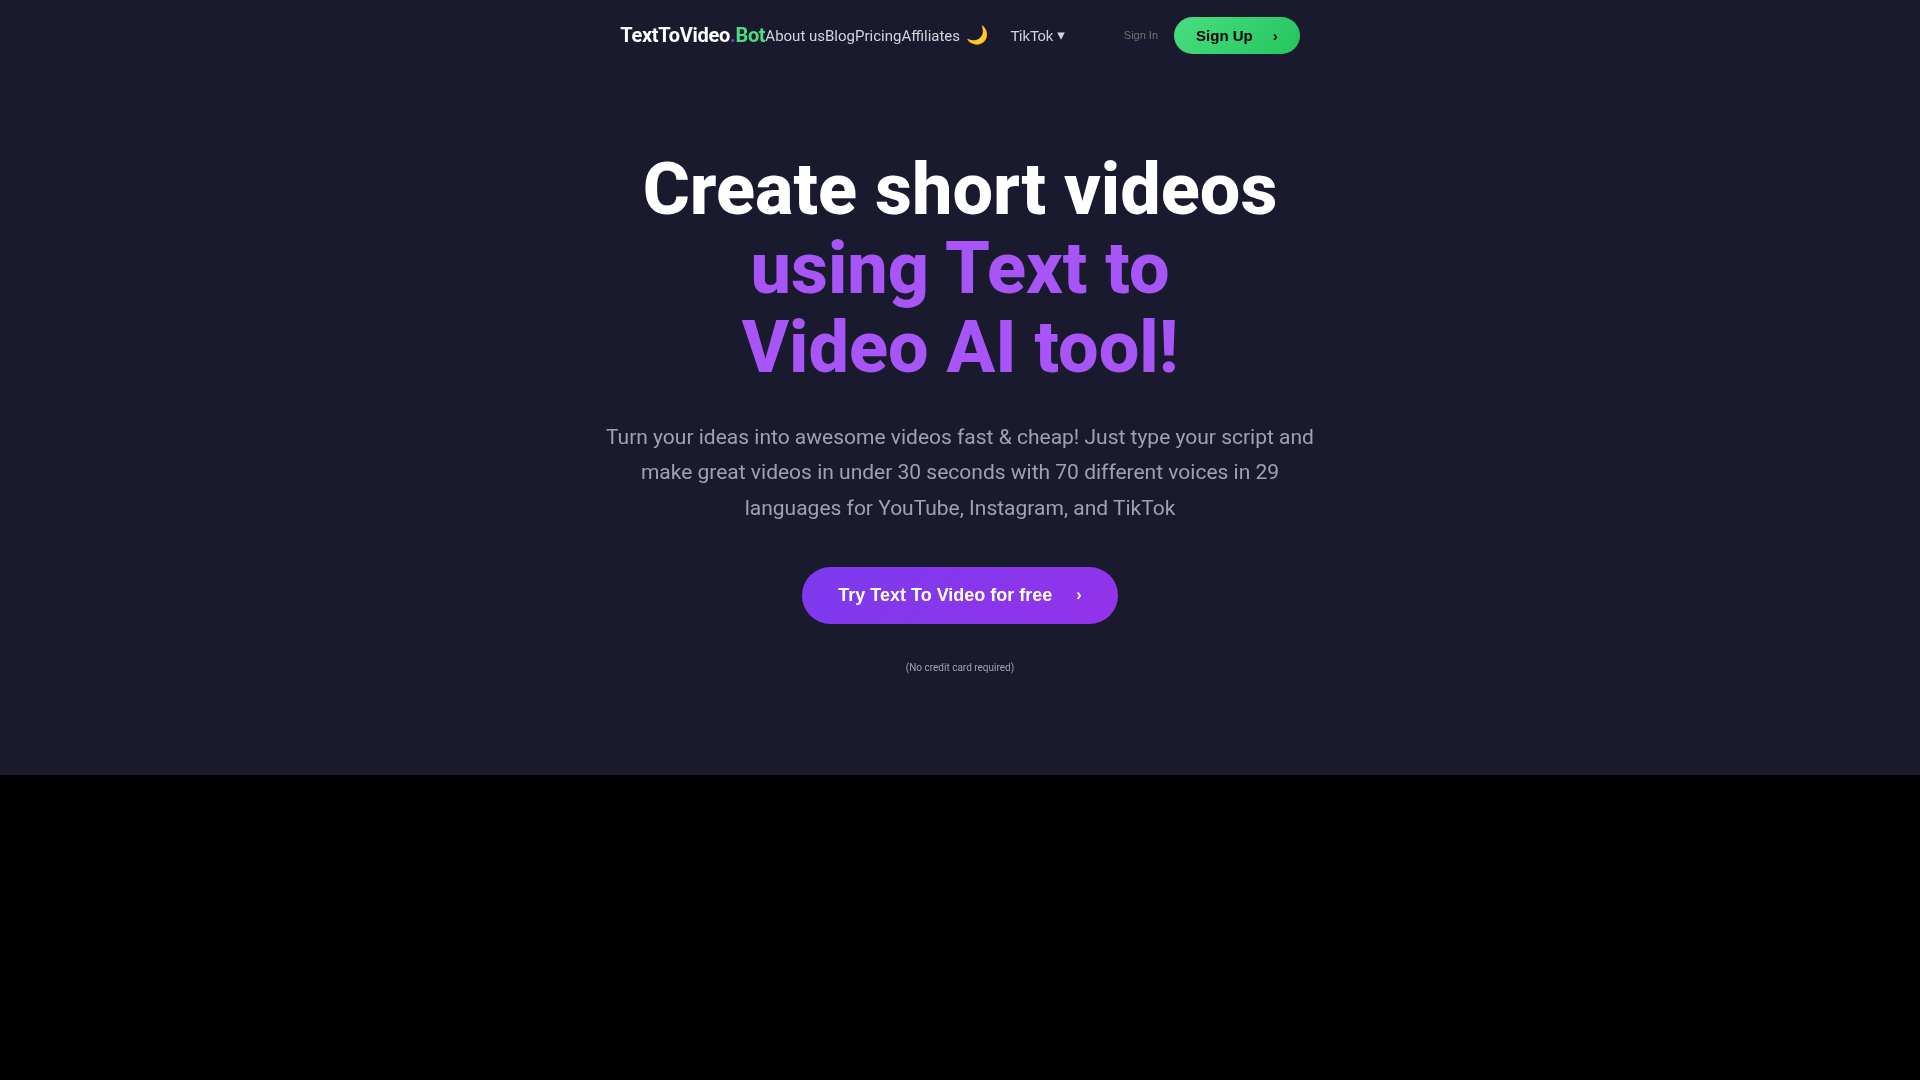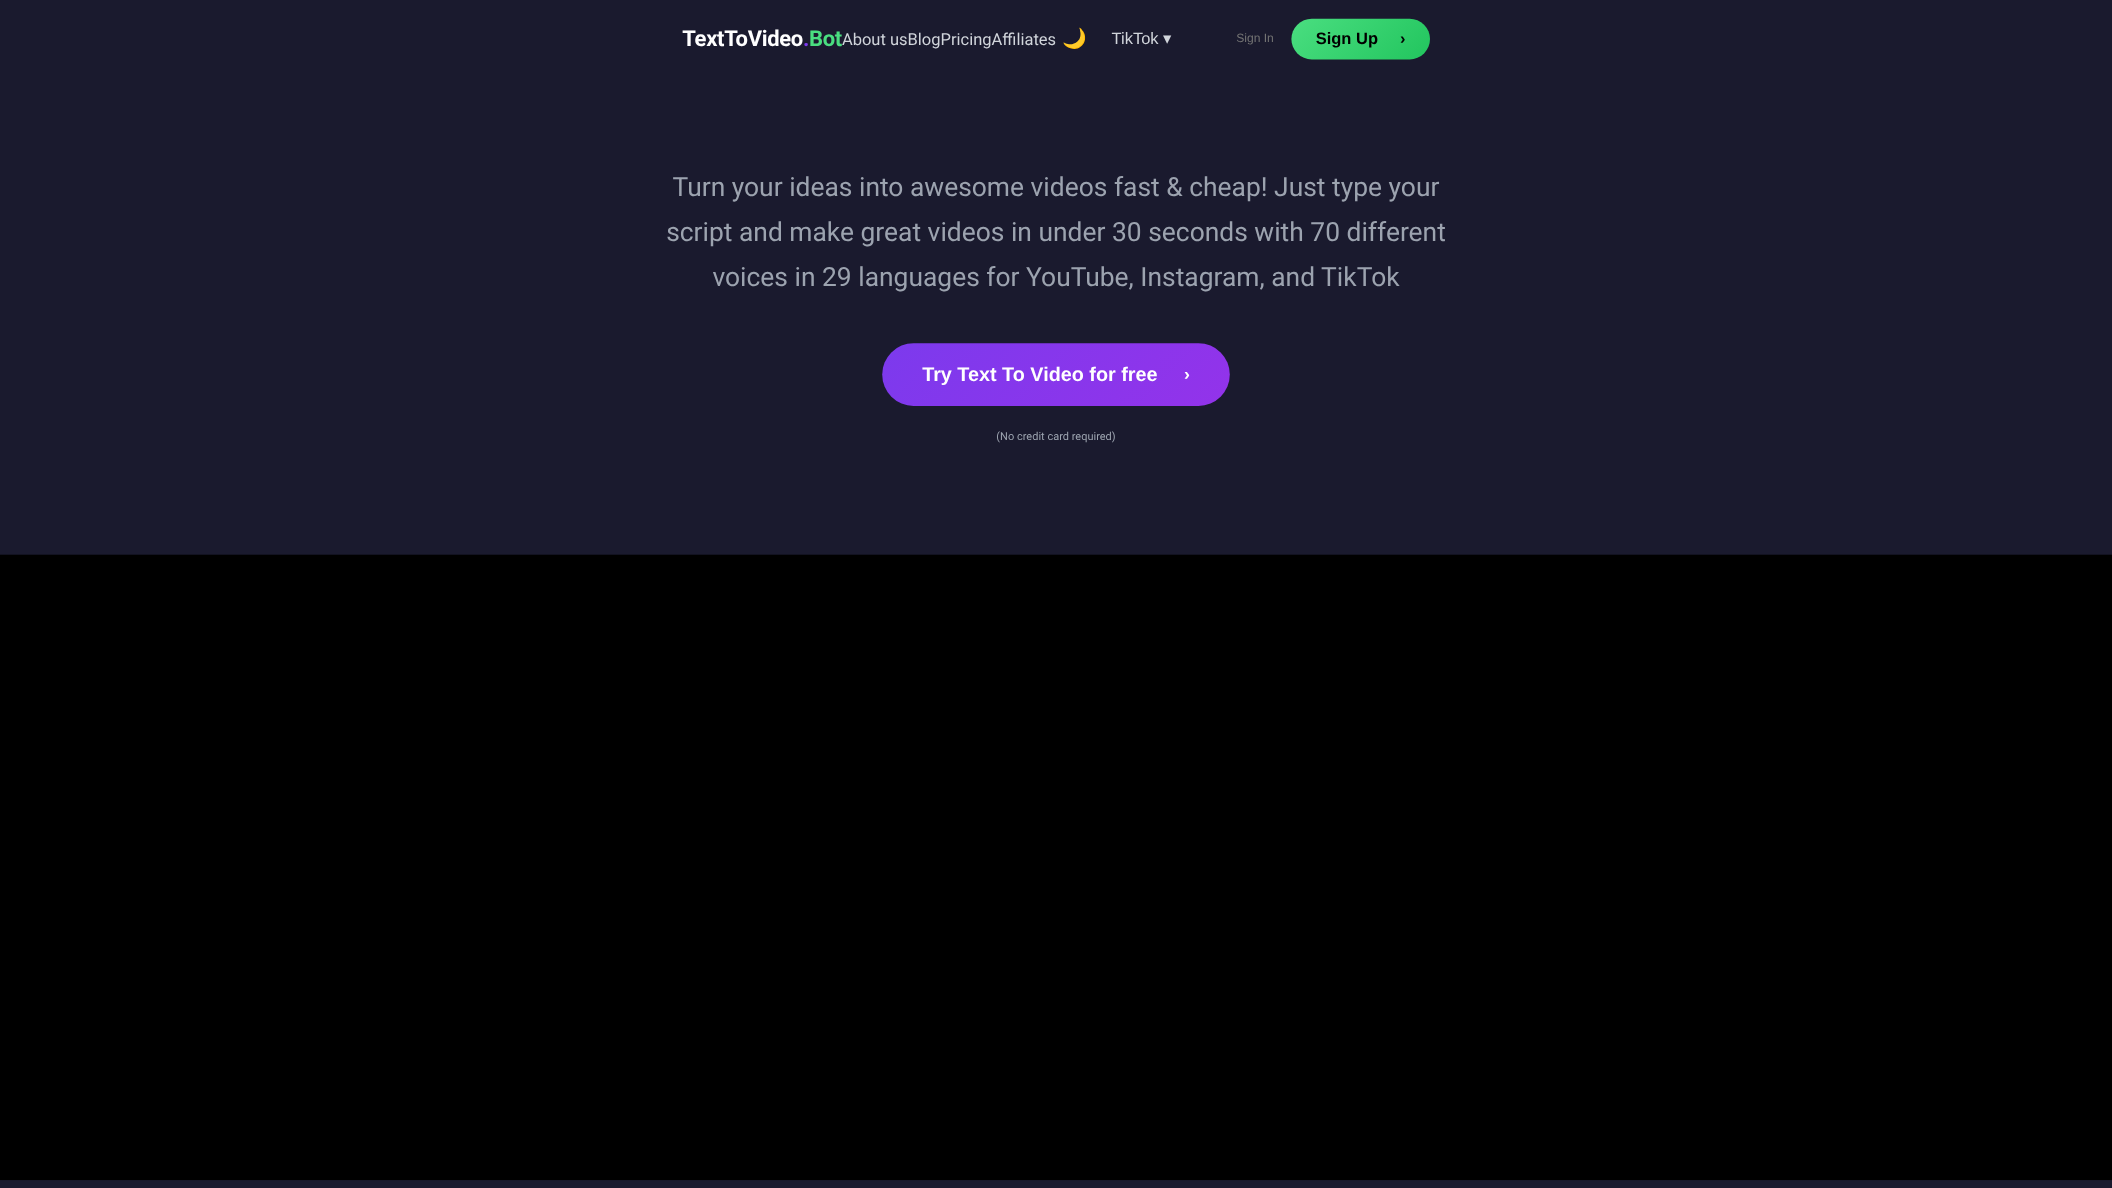--- a/index.html
+++ b/index.html
@@ -125,40 +125,40 @@
 
     .hero-title-white {
       color: #ffffff;
     }
 
     .hero-title-purple {
       color: #a855f7;
     }
 
     .hero-subtitle {
-      font-size: 24px;
+      font-size: 21px;
       color: #9ca3af;
       line-height: 1.7;
       max-width: 720px;
       margin: 0 auto 40px;
     }
 
     .cta-button {
       background: linear-gradient(135deg, #7c3aed, #9333ea);
       border: none;
       cursor: pointer;
       color: #ffffff;
       font-size: 18px;
       font-weight: 600;
       padding: 18px 36px;
       border-radius: 999px;
       display: inline-flex;
       align-items: center;
       gap: 24px;
-      margin-bottom: 16px;
+      margin-bottom: 32px;
     }
 
     .cta-arrow {
       font-size: 16px;
     }
 
     .no-cc-text {
       color: #9ca3af;
       font-size: 10px;
       margin-top: 4px;
@@ -210,20 +210,27 @@
     </button>
     <button class="signin-btn">Sign In</button>
     <button class="signup-btn">
       <span>Sign Up</span>
       <span>›</span>
     </button>
   </div>
 </nav>
 
 <section class="hero">
+  <h1 class="hero-title">
+    <span class="hero-title-white">Create short videos</span>
+    <br>
+    <span class="hero-title-purple">using Text to</span>
+    <br>
+    <span class="hero-title-purple">Video AI tool!</span>
+  </h1>
 
   <p class="hero-subtitle">Turn your ideas into awesome videos fast &amp; cheap! Just type your script and make great videos in under 30 seconds with 70 different voices in 29 languages for YouTube, Instagram, and TikTok</p>
 
   <div>
     <button class="cta-button">
       <span>Try Text To Video for free</span>
       <span class="cta-arrow">›</span>
     </button>
     <br>
     <span class="no-cc-text">(No credit card required)</span>

